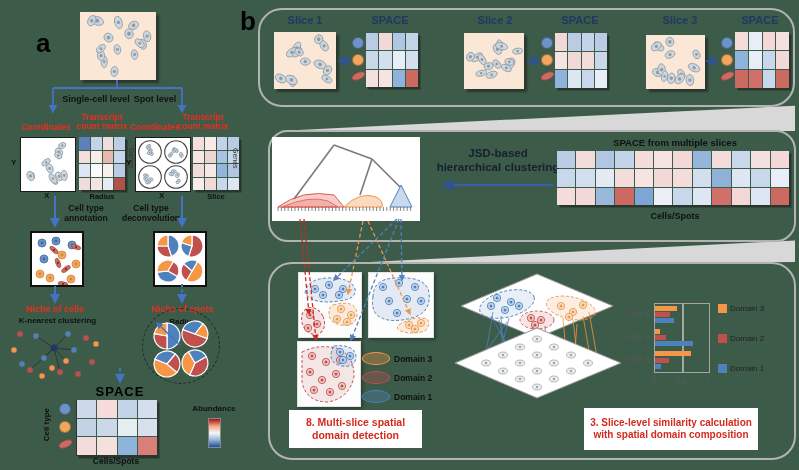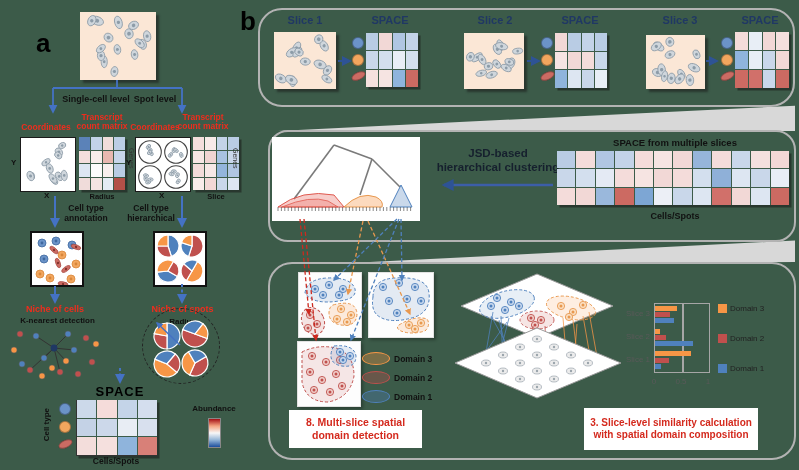--- a/index.html
+++ b/index.html
@@ -275,21 +275,21 @@
       <div style="background: rgb(176, 198, 226);"></div>
       <div style="background: rgb(248, 236, 234);"></div>
       <div style="background: rgb(242, 216, 214);"></div>
       <div style="background: rgb(201, 215, 234);"></div>
       <div style="background: rgb(221, 230, 242);"></div>
     </div>
   <div class="abs axislab" style="left:193px;top:192px;width:46px;text-align:center;font-size:7.5px;">Slice</div>
   <div class="abs vert" style="left:232px;top:148px;">Genes</div>
 
   <div class="abs blklab" style="left:56px;top:204px;width:60px;">Cell type annotation</div>
-  <div class="abs blklab" style="left:118px;top:204px;width:66px;">Cell type hierarchical</div>
+  <div class="abs blklab" style="left:118px;top:204px;width:66px;">Cell type deconvolution</div>
 
   <div class="abs" style="left:30px;top:231px;width:50px;height:52px;background:#fff;border:2px solid #111;">
     <svg id="svg-annotated" width="50" height="52">
         <circle cx="10" cy="10" r="4" fill="#6b93c8" stroke="#3f68a0" stroke-width="0.8"></circle>
         <circle cx="10" cy="10" r="1.4" fill="#3f68a0"></circle>
         <circle cx="24" cy="8" r="4" fill="#6b93c8" stroke="#3f68a0" stroke-width="0.8"></circle>
         <circle cx="24" cy="8" r="1.4" fill="#3f68a0"></circle>
         <circle cx="40" cy="12" r="4" fill="#6b93c8" stroke="#3f68a0" stroke-width="0.8"></circle>
         <circle cx="40" cy="12" r="1.4" fill="#3f68a0"></circle>
         <circle cx="12" cy="26" r="4" fill="#6b93c8" stroke="#3f68a0" stroke-width="0.8"></circle>
@@ -338,21 +338,21 @@
         <path d="M13,38 L22.526279441628827,43.5 A11,11 0 0 1 2.060259150948994,39.14981309594419 Z" fill="#4f81bd" stroke="#fff" stroke-width="1.2"></path>
         <path d="M13,38 L2.060259150948994,39.14981309594419 A11,11 0 0 1 18.499999999999993,28.47372055837117 Z" fill="#f79646" stroke="#fff" stroke-width="1.2"></path>
         <path d="M13,38 L18.499999999999993,28.47372055837117 A11,11 0 0 1 22.52627944162883,43.49999999999999 Z" fill="#c0504d" stroke="#fff" stroke-width="1.2"></path>
         <path d="M37,38 L42.5,28.473720558371177 A11,11 0 0 1 31.499999999999996,47.52627944162882 Z" fill="#f79646" stroke="#fff" stroke-width="1.2"></path>
         <path d="M37,38 L31.499999999999996,47.52627944162882 A11,11 0 0 1 28.673054387830682,30.812373356108836 Z" fill="#c0504d" stroke="#fff" stroke-width="1.2"></path>
         <path d="M37,38 L28.673054387830682,30.812373356108836 A11,11 0 0 1 42.5,28.473720558371177 Z" fill="#4f81bd" stroke="#fff" stroke-width="1.2"></path>
       </svg>
   </div>
 
   <div class="abs redlab" style="left:15px;top:305px;width:80px;font-size:9px;">Niche of cells</div>
-  <div class="abs blklab" style="left:10px;top:316px;width:95px;font-size:8px;">K-nearest detection</div>
+  <div class="abs blklab" style="left:10px;top:316px;width:95px;font-size:8px;">K-nearest clustering</div>
   <svg id="svg-network" class="abs" style="left:8px;top:328px;" width="92" height="52">
       <line x1="46" y1="20" x2="28" y2="8" stroke="#333" stroke-width="1"></line>
       <line x1="46" y1="20" x2="60" y2="6" stroke="#333" stroke-width="1"></line>
       <line x1="46" y1="20" x2="36" y2="30" stroke="#333" stroke-width="1"></line>
       <line x1="46" y1="20" x2="66" y2="22" stroke="#333" stroke-width="1"></line>
       <line x1="46" y1="20" x2="58" y2="33" stroke="#333" stroke-width="1"></line>
       <line x1="46" y1="20" x2="52" y2="44" stroke="#333" stroke-width="1"></line>
       <line x1="46" y1="20" x2="22" y2="42" stroke="#333" stroke-width="1"></line>
       <circle cx="28" cy="8" r="3" fill="#4f81bd" stroke="#5a5a5a" stroke-width="0.5"></circle>
       <circle cx="60" cy="6" r="3" fill="#4f81bd" stroke="#5a5a5a" stroke-width="0.5"></circle>

